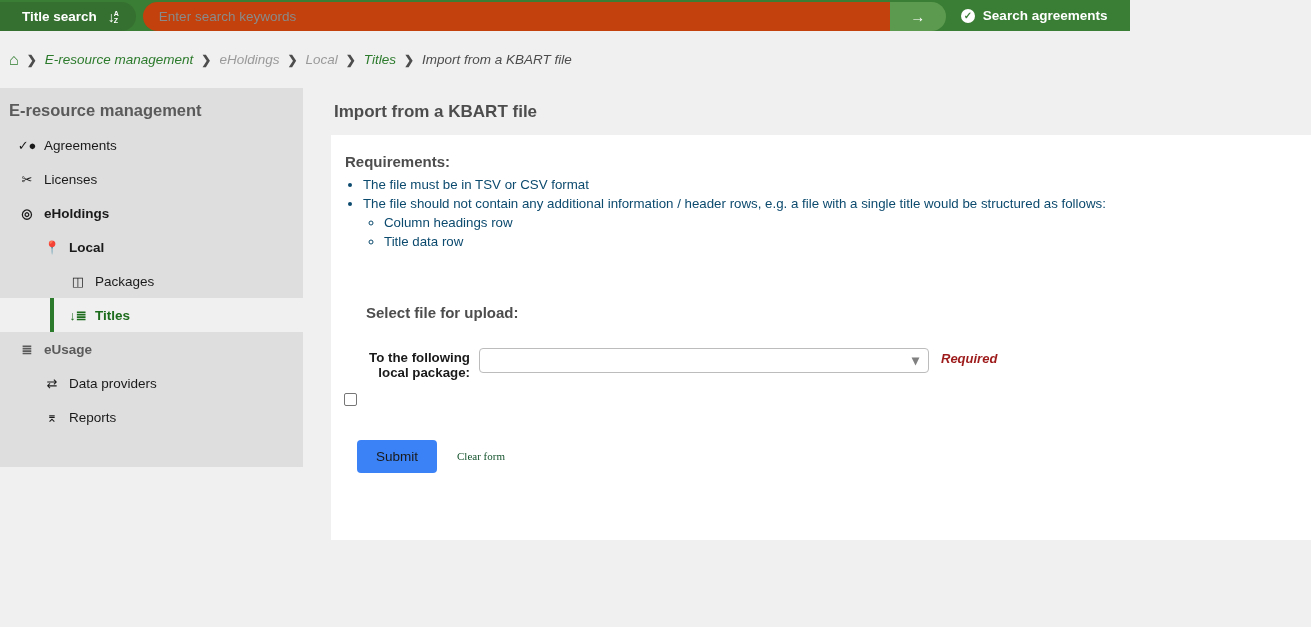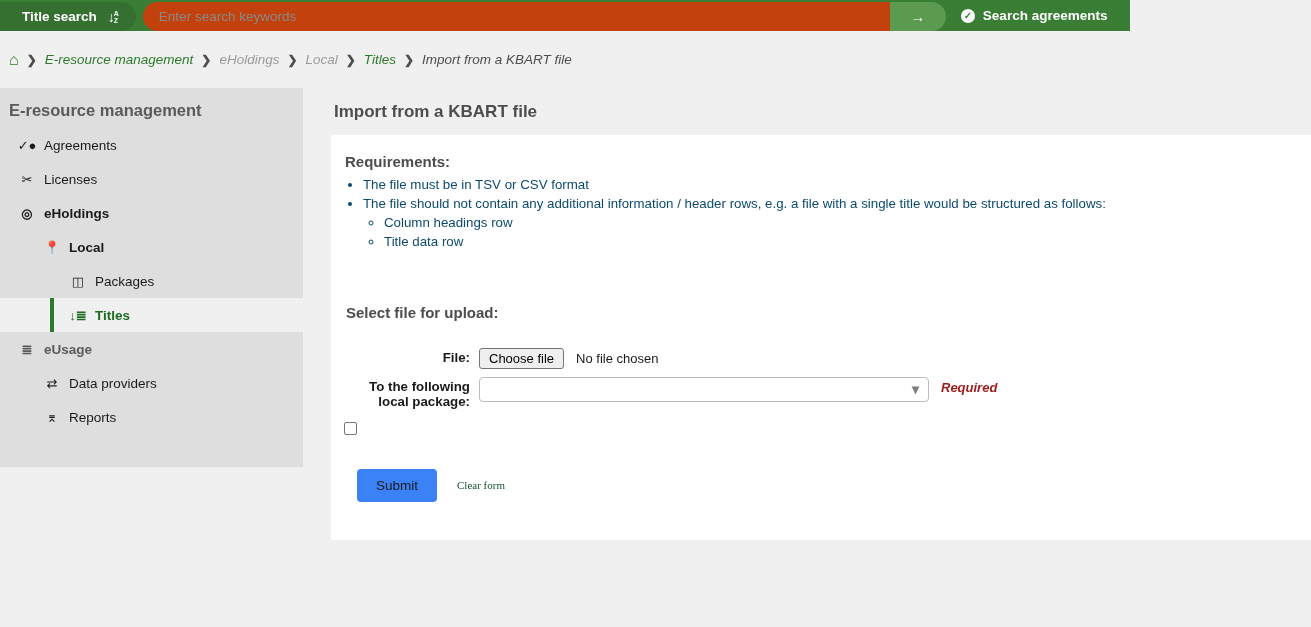--- a/index.html
+++ b/index.html
@@ -190,21 +190,21 @@
   ul.req-list {
     margin: 0; padding-left: 19px;
     font-size: 13.3px; color: #0c4a6e; line-height: 1.44;
   }
   ul.req-list ul {
     margin: 0; padding-left: 21px;
     list-style-type: circle;
   }
   #upload-heading {
     font-size: 15px; font-weight: bold; color: #4d4d4d;
-    margin: 52px 0 0 2px;
+    margin: 52px 0 0 22px;
   }
 
   
   #upload-form { margin-top: 27px; }
   .form-row { display: flex; margin-bottom: 8px; }
   .form-label {
     width: 135px; flex: none;
     text-align: right;
     font-size: 13.3px; font-weight: bold; color: #1a1a1a;
     padding-right: 9px; padding-top: 2px;
@@ -371,27 +371,20 @@
         <ul>
           <li>Column headings row</li>
           <li>Title data row</li>
         </ul>
       </li>
     </ul>
 
     <div id="upload-heading">Select file for upload:</div>
 
     <div id="upload-form">
-      <div class="form-row">
-        <div class="form-label">File:</div>
-        <div class="form-control">
-          <button class="file-btn">Choose file</button>
-          <span class="file-name">No file chosen</span>
-        </div>
-      </div>
 
       <div class="form-row">
         <div class="form-label">To the following local package:</div>
         <div class="form-control">
           <div class="pkg-select">
             <span class="chev">▾</span>
           </div>
           <span class="required-note">Required</span>
         </div>
       </div>

